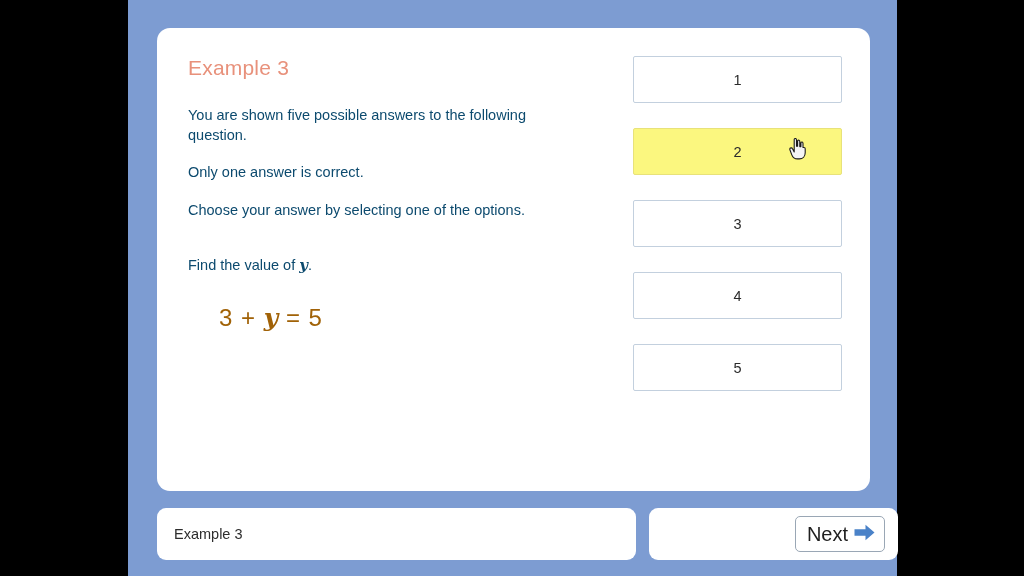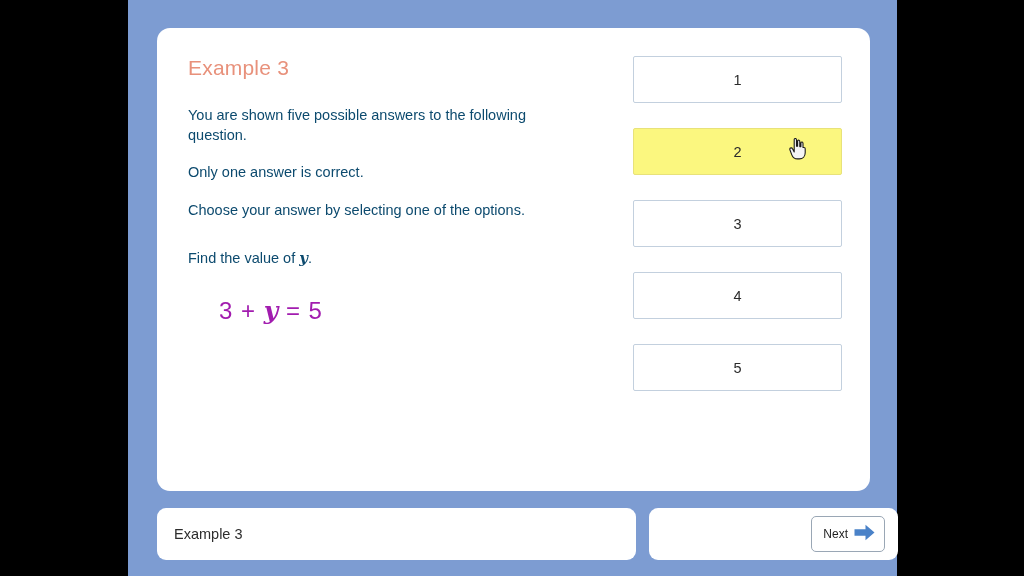--- a/index.html
+++ b/index.html
@@ -68,34 +68,34 @@
 
   .question-line {
     font-size: 14.5px;
     color: #0c4a6e;
     line-height: 1.35;
     font-weight: 400;
   }
   #q-line-1 { margin-top: 26px; width: 398px; }
   #q-line-2 { margin-top: 18px; }
   #q-line-3 { margin-top: 18px; }
-  #q-line-4 { margin-top: 28px; }
+  #q-line-4 { margin-top: 35px; }
 
   .mathvar {
     font-family: "DejaVu Serif", serif;
     font-style: italic;
     font-weight: 700;
     font-size: 15px;
   }
 
   #equation {
     margin-top: 27px;
     margin-left: 31px;
     font-size: 24px;
-    color: #a21caf;
+    color: #a16207;
     font-weight: 500;
     letter-spacing: 1px;
   }
   #equation .mathvar {
     font-size: 25px;
     letter-spacing: 0;
   }
 
   
   #answers-panel {
@@ -186,21 +186,21 @@
     background: #ffffff;
     border: 1px solid #9aa7b5;
     border-radius: 5px;
     display: flex;
     align-items: center;
     gap: 6px;
     cursor: pointer;
   }
 
   #next-label {
-    font-size: 12px;
+    font-size: 20px;
     color: #1f1f1f;
   }
 
   #next-arrow-icon { display: block; }
 </style>
 </head>
 <body>
 
 <div id="screen">
 

